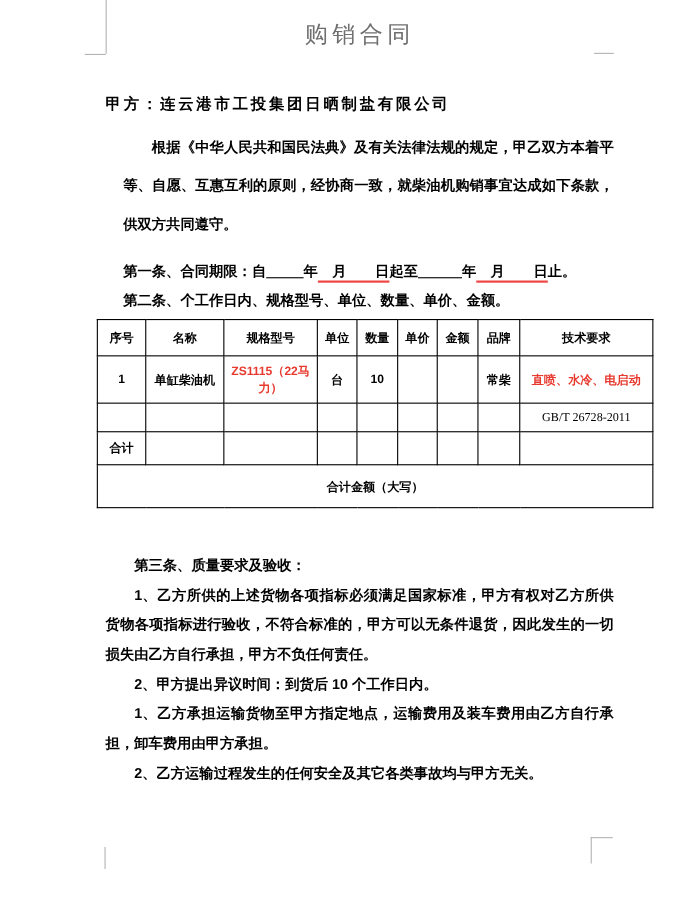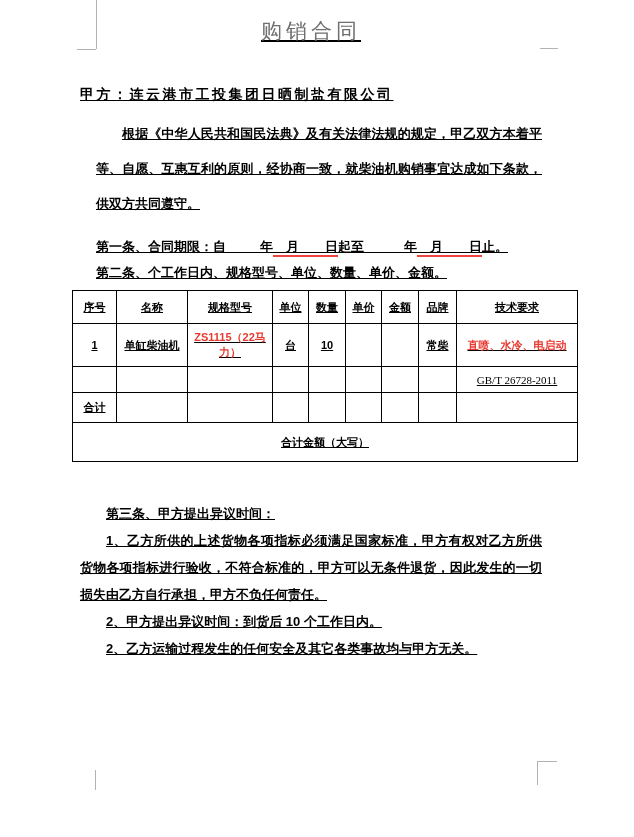--- a/index.html
+++ b/index.html
@@ -4,21 +4,21 @@
 <style>
   html,body{margin:0;padding:0;background:#fff;}
   .page{
     position:relative;
     width:634px;height:837px;
     background:#ffffff;
     overflow:hidden;
     font-family:"Liberation Sans","DejaVu Sans",sans-serif;
     color:#000;
   }
-  .content{position:absolute;left:80px;top:0;width:462px;text-decoration:underline;}
+  .content{position:absolute;left:96px;top:0;width:462px;}
   .doc-title{
     margin:0;padding-top:17px;
     text-align:center;
     font-family:"Liberation Serif","DejaVu Serif",serif;
     font-weight:400;
     font-size:21px;line-height:28px;
     letter-spacing:4px;
     color:#6f6f6f;
   }
   .party{font-size:14px;font-weight:700;letter-spacing:2.5px;line-height:19px;}
@@ -160,19 +160,20 @@
         <td></td>
         <td></td>
         <td></td>
       </tr>
       <tr class="r-words">
         <td colspan="9">合计金额（大写）</td>
       </tr>
     </tbody>
       </table>
 
-    <p class="body-13 sec sec-gap indent">第三条、甲方提出异议时间：</p>
+    <p class="body-13 sec sec-gap indent">第三条、质量要求及验收：</p>
     <p class="body-13 sec indent">1、乙方所供的上述货物各项指标必须满足国家标准，甲方有权对乙方所供货物各项指标进行验收，不符合标准的，甲方可以无条件退货，因此发生的一切损失由乙方自行承担，甲方不负任何责任。</p>
     <p class="body-13 sec indent">2、甲方提出异议时间：到货后 10 个工作日内。</p>
+    <p class="body-13 sec indent">1、乙方承担运输货物至甲方指定地点，运输费用及装车费用由乙方自行承担，卸车费用由甲方承担。</p>
     <p class="body-13 sec indent">2、乙方运输过程发生的任何安全及其它各类事故均与甲方无关。</p>
 
   </div>
 </div>
 
 </body></html>

